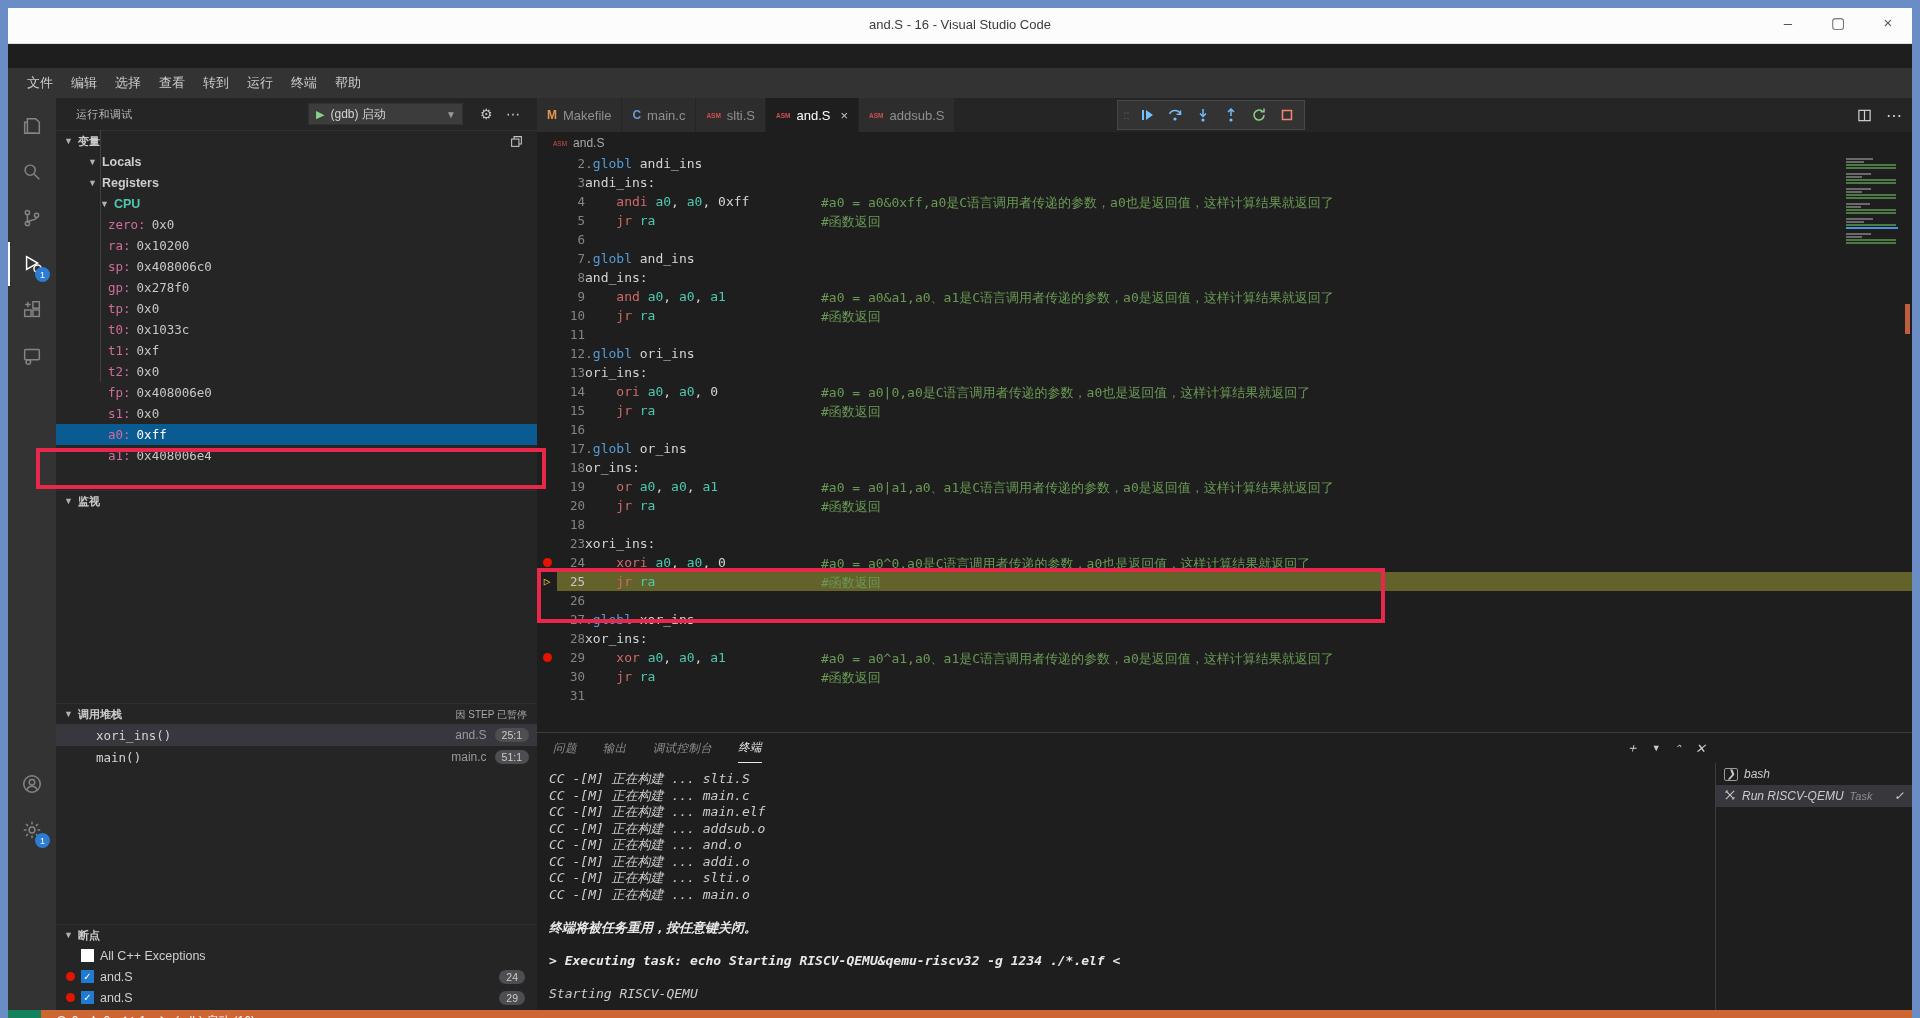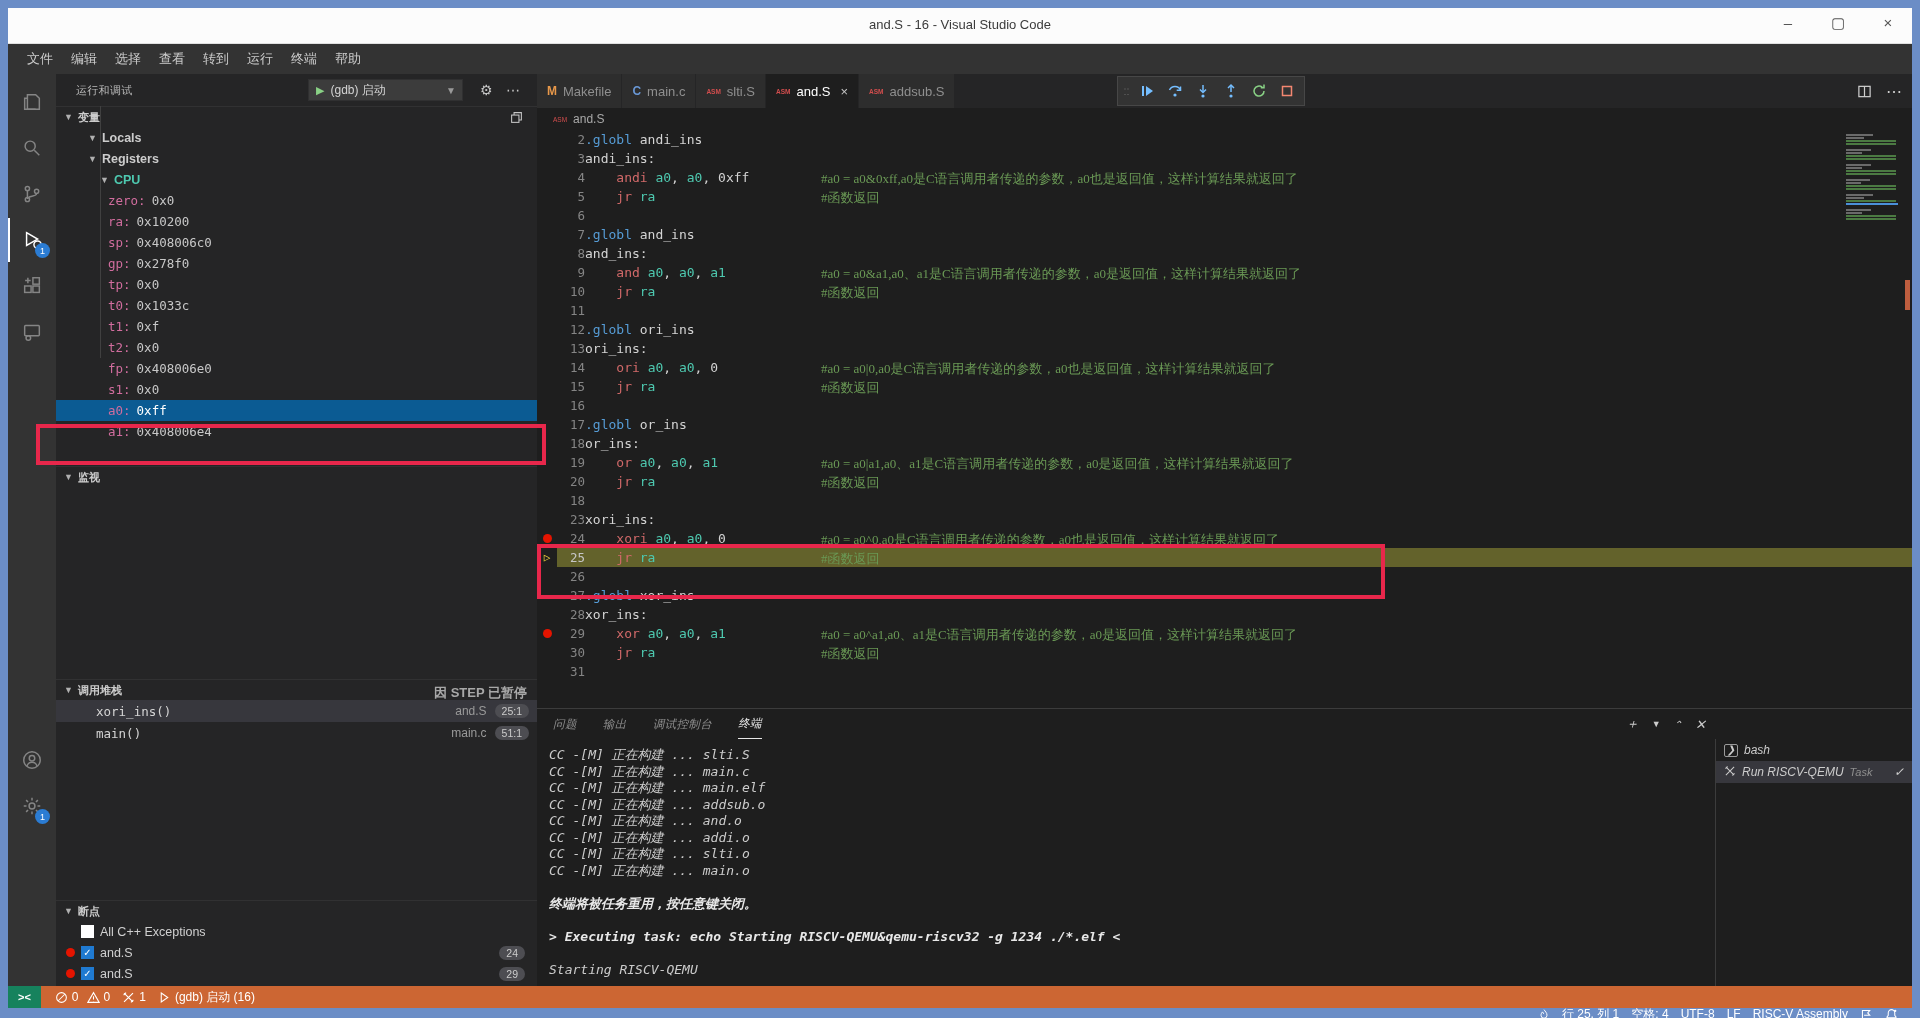--- a/index.html
+++ b/index.html
@@ -4,21 +4,21 @@
 <style>
   html,body{margin:0;padding:0;}
   body{width:1920px;height:1018px;background:#6b8dc6;font-family:"Liberation Sans",sans-serif;overflow:hidden;position:relative;}
   .window{position:absolute;left:8px;top:8px;width:1904px;height:1000px;background:#1e1e1e;}
   
   .titlebar{height:36px;background:#fcfcfc;position:relative;border-bottom:1px solid #e0e0e0;box-sizing:border-box;}
   .titlebar .title{position:absolute;left:0;right:0;top:9px;text-align:center;font-size:13px;color:#3b3b3b;}
   .wincontrols{position:absolute;right:14px;top:6px;display:flex;gap:30px;color:#555;font-size:15px;}
   .wincontrols span{width:20px;text-align:center;cursor:default;}
   
-  .menubar{height:30px;background:#333333;display:flex;align-items:center;padding-left:10px;}
+  .menubar{height:30px;background:#333333;display:flex;align-items:center;padding-left:10px;margin-top:24px;}
   .menubar .mi{color:#cccccc;font-size:13px;padding:4px 9px;}
   
   .main{position:relative;height:912px;display:flex;}
   .activitybar{width:48px;background:#333333;position:relative;flex:none;}
   .abicon{position:absolute;left:0;width:48px;height:44px;display:flex;align-items:center;justify-content:center;color:#858585;}
   .abicon svg{stroke:#858585;fill:none;stroke-width:1.6;}
   .abicon.active svg{stroke:#ffffff;}
   .abicon.active{border-left:2px solid #ffffff;box-sizing:border-box;}
   .badge{position:absolute;right:6px;bottom:4px;background:#2b7cd3;color:#fff;font-size:9px;width:15px;height:15px;border-radius:50%;display:flex;align-items:center;justify-content:center;}
   
@@ -37,21 +37,21 @@
   .regname{color:#d16d9e;}
   .regval{color:#c8c8c8;margin-left:6px;}
   .regrow.sel{background:#0b5b93;}
   .regrow.sel .regval{color:#ffffff;}
   .guide{position:absolute;left:30px;top:115px;bottom:0;width:1px;background:#404040;}
   .stackrow{height:22px;display:flex;align-items:center;font-family:"DejaVu Sans Mono",monospace;font-size:12.5px;padding:0 8px 0 20px;}
   .stackrow.sel{background:#37373d;}
   .stackrow .fname{flex:1;color:#d4d4d4;margin-left:20px;}
   .stackrow .ffile{color:#9a9a9a;font-family:"Liberation Sans",sans-serif;font-size:12px;margin-right:8px;}
   .pill{background:#4d4d52;color:#cccccc;font-size:10.5px;border-radius:8px;padding:1px 7px;font-family:"Liberation Sans",sans-serif;}
-  .paused{position:absolute;right:10px;top:4px;font-weight:bold;font-size:13px;color:#a8a8a8;}
+  .paused{position:absolute;right:10px;top:4px;font-weight:normal;font-size:10px;color:#a8a8a8;}
   .bprow{height:21px;display:flex;align-items:center;padding-left:10px;font-size:12.5px;color:#d0d0d0;}
   .bpdotSm{width:9px;height:9px;border-radius:50%;background:#e51400;margin-right:6px;flex:none;}
   .bpspacer{width:15px;flex:none;}
   .cb{width:13px;height:13px;flex:none;margin-right:6px;box-sizing:border-box;}
   .cb.un{background:#ffffff;}
   .cb.ck{background:#1f7ad1;color:#fff;font-size:10px;line-height:13px;text-align:center;}
   .bprow .pill{margin-left:auto;margin-right:12px;}
   
   .editorcol{flex:1;display:flex;flex-direction:column;position:relative;background:#1e1e1e;min-width:0;}
   .tabbar{height:34px;background:#252526;display:flex;position:relative;flex:none;}
@@ -72,21 +72,21 @@
   .cl{height:19px;display:flex;align-items:center;position:relative;}
   .cl.cur{background:linear-gradient(to right,transparent 20px,#63622b 20px);}
   .bpcol{width:20px;flex:none;display:flex;align-items:center;justify-content:center;}
   .bpdot{width:9px;height:9px;border-radius:50%;background:#e51400;display:block;}
   .curarrow{color:#f0d53c;font-style:normal;font-size:11px;}
   .ln{width:28px;flex:none;text-align:right;color:#858585;font-size:12.5px;}
   .cl.cur .ln{color:#c6c6c6;}
   .cwrap{flex:1;position:relative;white-space:pre;}
   .codetxt span{white-space:pre;}
   .plain{color:#d4d4d4;} .kw{color:#569cd6;} .mn{color:#d16969;} .reg{color:#4ec9b0;}
-  .cmt{position:absolute;left:236px;top:0;color:#6a9955;white-space:pre;font-family:Liberation Serif, serif;}
+  .cmt{position:absolute;left:236px;top:0;color:#6a9955;white-space:pre;}
   .minimap{position:absolute;right:14px;top:4px;width:52px;}
   .mmline{height:2px;margin-bottom:1px;}
   .ruler-marker{position:absolute;right:2px;top:150px;width:5px;height:30px;background:#bf5e3f;}
   
   .annot{position:absolute;border:4px solid #e8274b;z-index:50;pointer-events:none;}
   
   .terminal{height:278px;border-top:1px solid #3c3c3c;position:relative;flex:none;background:#1e1e1e;font-style:italic;}
   .termtabs{height:30px;display:flex;align-items:center;padding-left:16px;gap:26px;}
   .ptab{font-size:11.5px;color:#8f8f8f;letter-spacing:.4px;height:30px;display:flex;align-items:center;box-sizing:border-box;}
   .ptab.active{color:#e7e7e7;border-bottom:1px solid #e7e7e7;}

